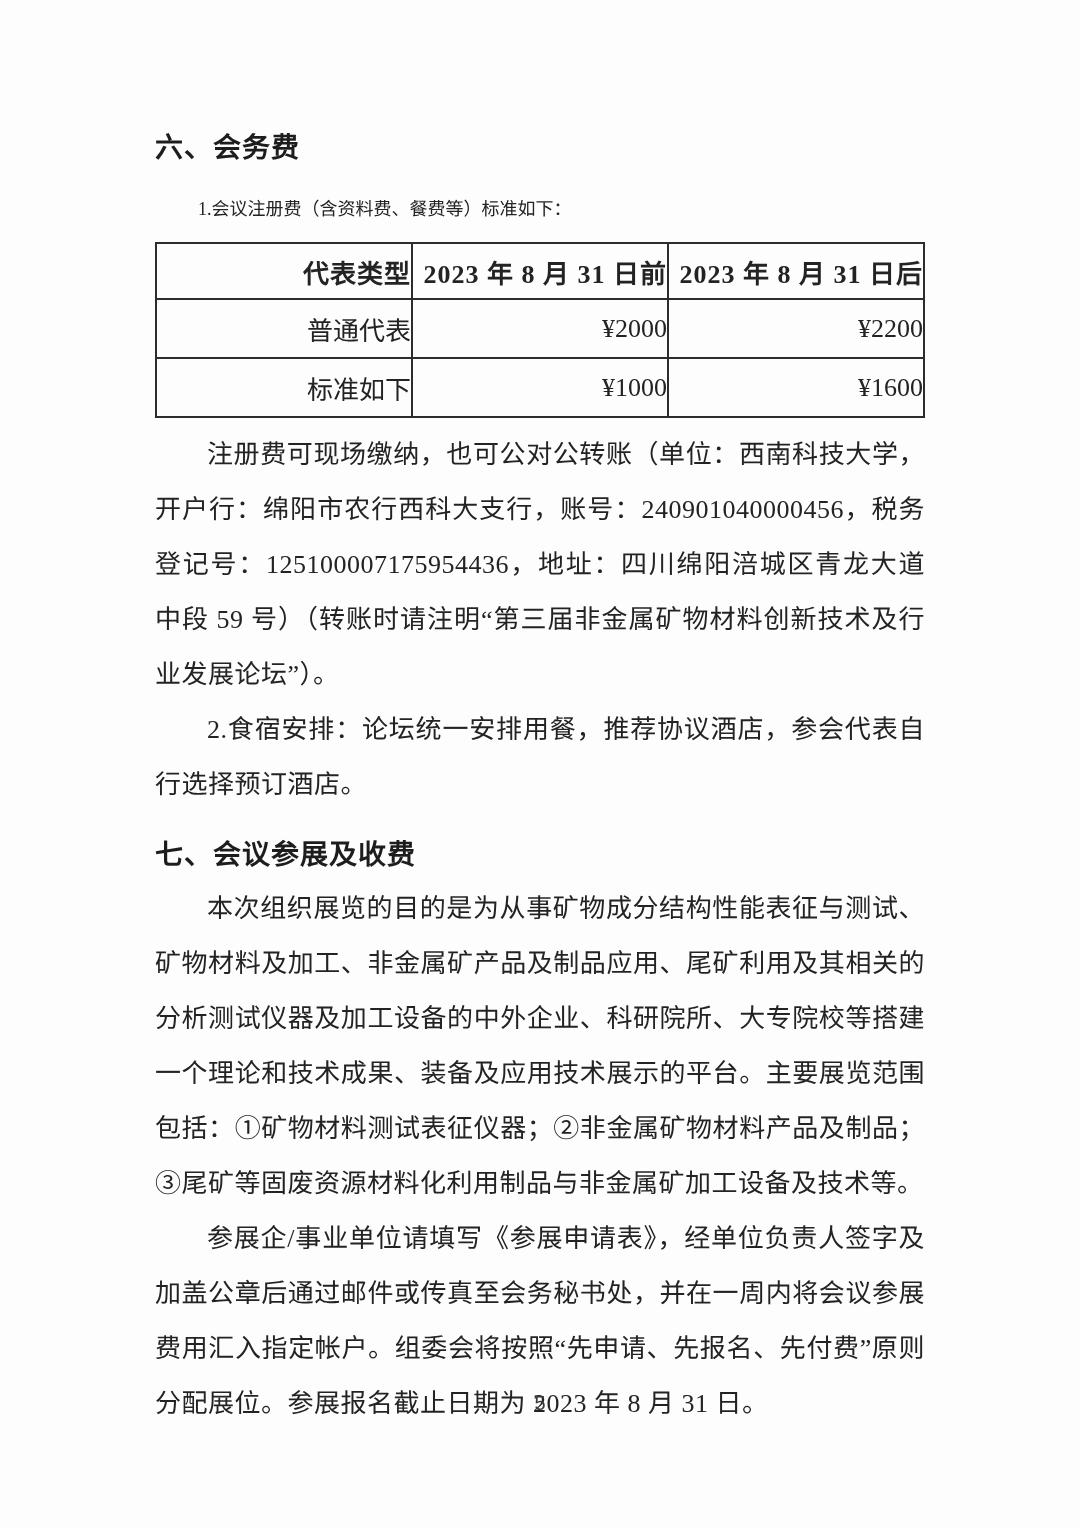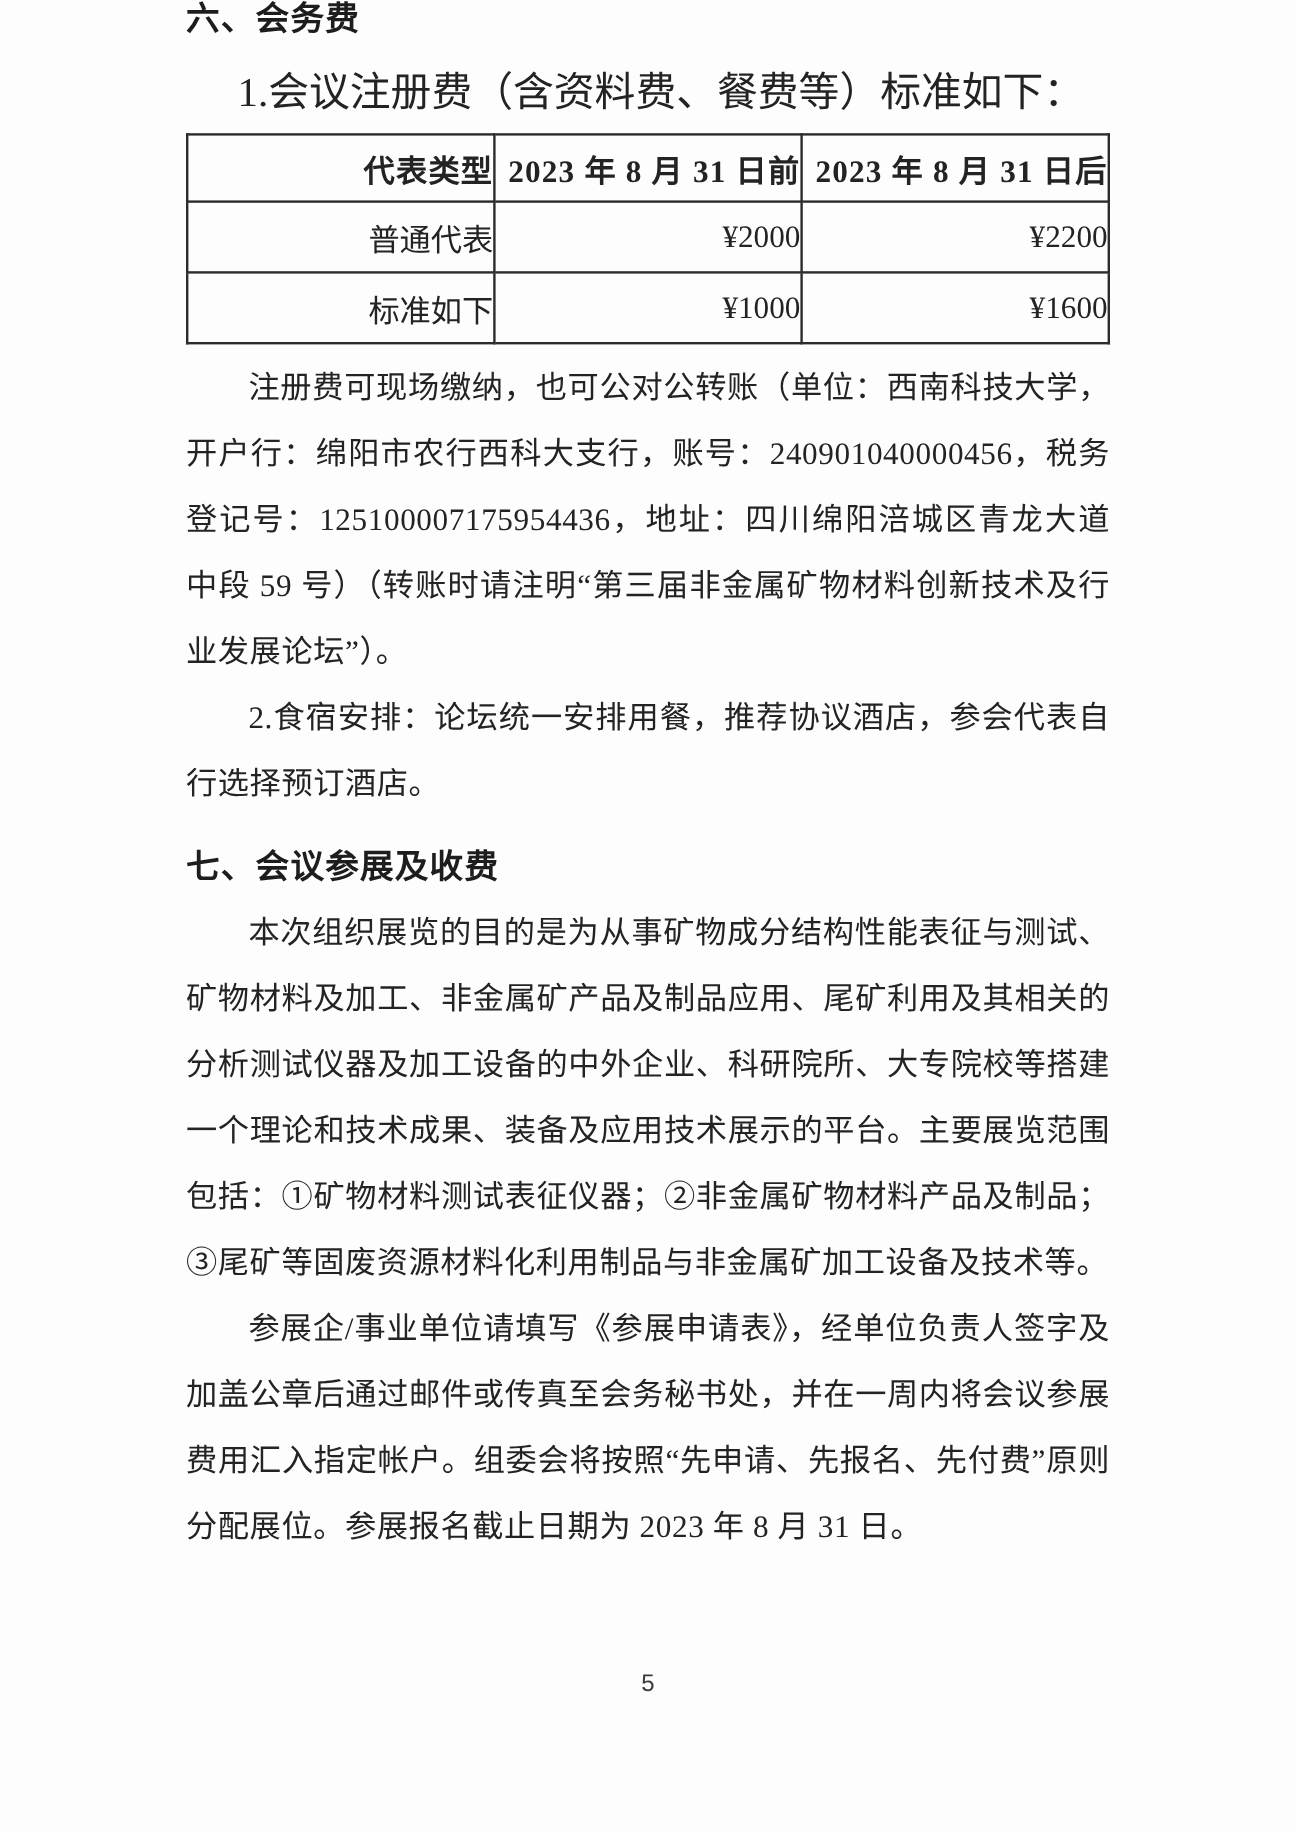--- a/index.html
+++ b/index.html
@@ -17,33 +17,34 @@
   }
   .page {
     position: absolute;
     left: 155px;
     top: 0;
     width: 770px;
     height: 1527px;
   }
   .heading {
     margin: 0;
+    padding-top: 131px;
     font-size: 28px;
     line-height: 34px;
     font-weight: 700;
     letter-spacing: 1px;
     color: #1d1d1d;
   }
   .heading.second {
     padding-top: 0;
     margin-top: 26px;
   }
   .numbered-line {
     margin: 26px 0 0 0;
-    font-size: 34px;
+    font-size: 18px;
     line-height: 36px;
     text-indent: 43px;
   }
   table.fee-table {
     margin-top: 15px;
     width: 100%;
     border-collapse: collapse;
     table-layout: fixed;
   }
   table.fee-table th,

